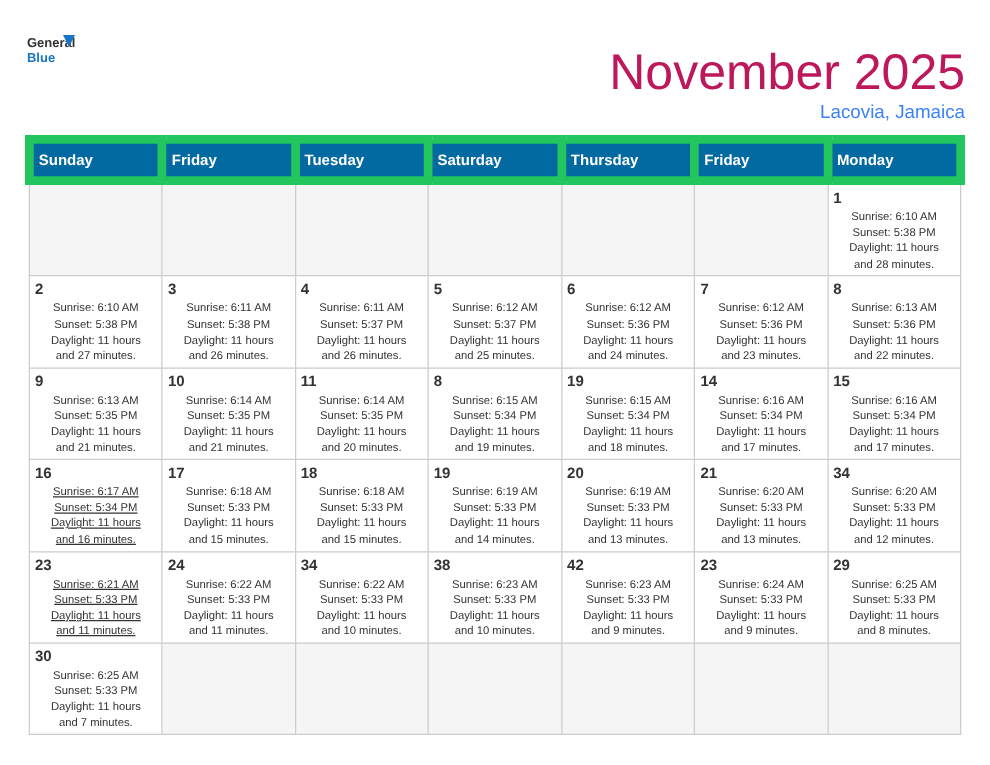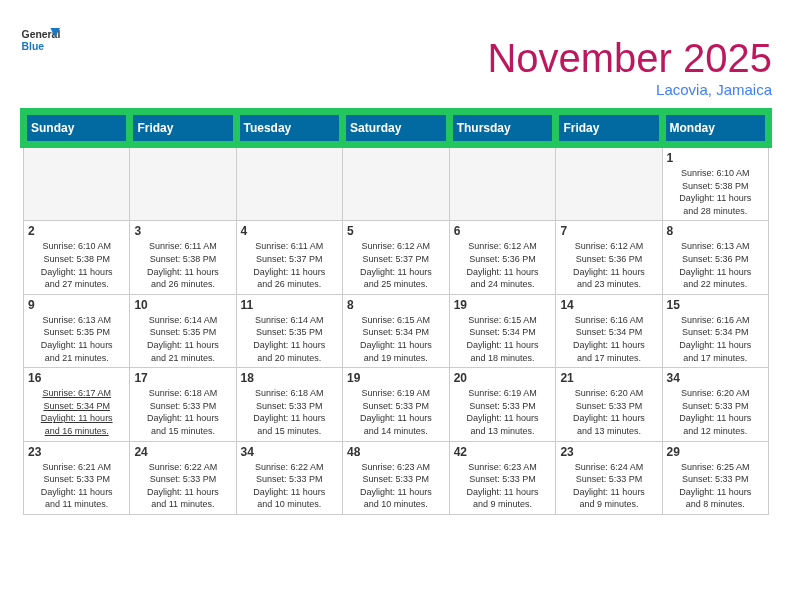--- a/index.html
+++ b/index.html
@@ -276,41 +276,41 @@
           <span class="day-num">34</span>
           <div class="day-info" style="white-space: pre-line;">Sunrise: 6:20 AM
 Sunset: 5:33 PM
 Daylight: 11 hours
 and 12 minutes.</div>
         </td>
       </tr>
       <tr>
         <td>
           <span class="day-num">23</span>
-          <div class="day-info" style="white-space: pre-line;">Sunrise: 6:21 AM
+          <div class="day-info" style="white-space: pre-line; text-decoration: underline;">Sunrise: 6:21 AM
 Sunset: 5:33 PM
 Daylight: 11 hours
 and 11 minutes.</div>
         </td>
         <td>
           <span class="day-num">24</span>
           <div class="day-info" style="white-space: pre-line;">Sunrise: 6:22 AM
 Sunset: 5:33 PM
 Daylight: 11 hours
 and 11 minutes.</div>
         </td>
         <td>
           <span class="day-num">34</span>
           <div class="day-info" style="white-space: pre-line;">Sunrise: 6:22 AM
 Sunset: 5:33 PM
 Daylight: 11 hours
 and 10 minutes.</div>
         </td>
         <td>
-          <span class="day-num">48</span>
+          <span class="day-num">38</span>
           <div class="day-info" style="white-space: pre-line;">Sunrise: 6:23 AM
 Sunset: 5:33 PM
 Daylight: 11 hours
 and 10 minutes.</div>
         </td>
         <td>
           <span class="day-num">42</span>
           <div class="day-info" style="white-space: pre-line;">Sunrise: 6:23 AM
 Sunset: 5:33 PM
 Daylight: 11 hours
@@ -323,15 +323,30 @@
 Daylight: 11 hours
 and 9 minutes.</div>
         </td>
         <td>
           <span class="day-num">29</span>
           <div class="day-info" style="white-space: pre-line;">Sunrise: 6:25 AM
 Sunset: 5:33 PM
 Daylight: 11 hours
 and 8 minutes.</div>
         </td>
+      </tr>
+      <tr class="last-row">
+        <td>
+          <span class="day-num">30</span>
+          <div class="day-info" style="white-space: pre-line;">Sunrise: 6:25 AM
+Sunset: 5:33 PM
+Daylight: 11 hours
+and 7 minutes.</div>
+        </td>
+        <td class="empty"></td>
+        <td class="empty"></td>
+        <td class="empty"></td>
+        <td class="empty"></td>
+        <td class="empty"></td>
+        <td class="empty"></td>
       </tr>
     </tbody>
 </table>
 
 </body></html>

